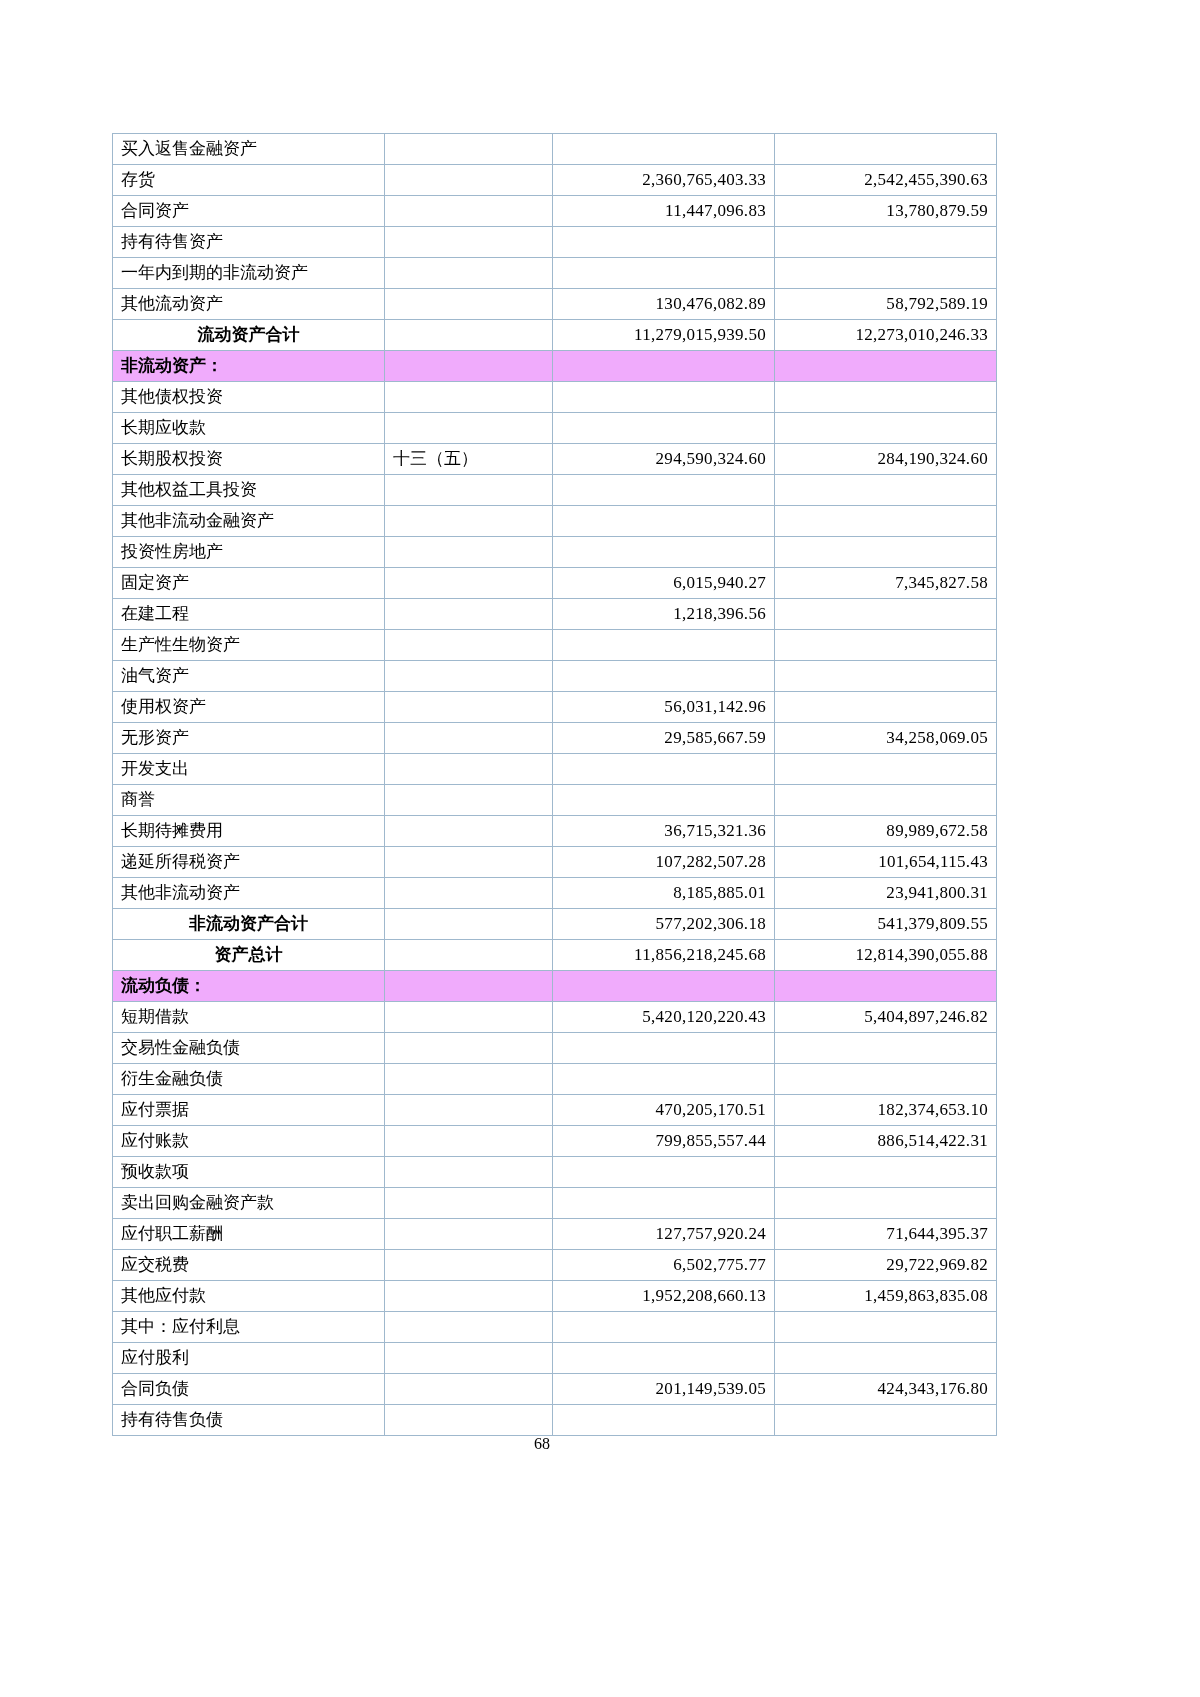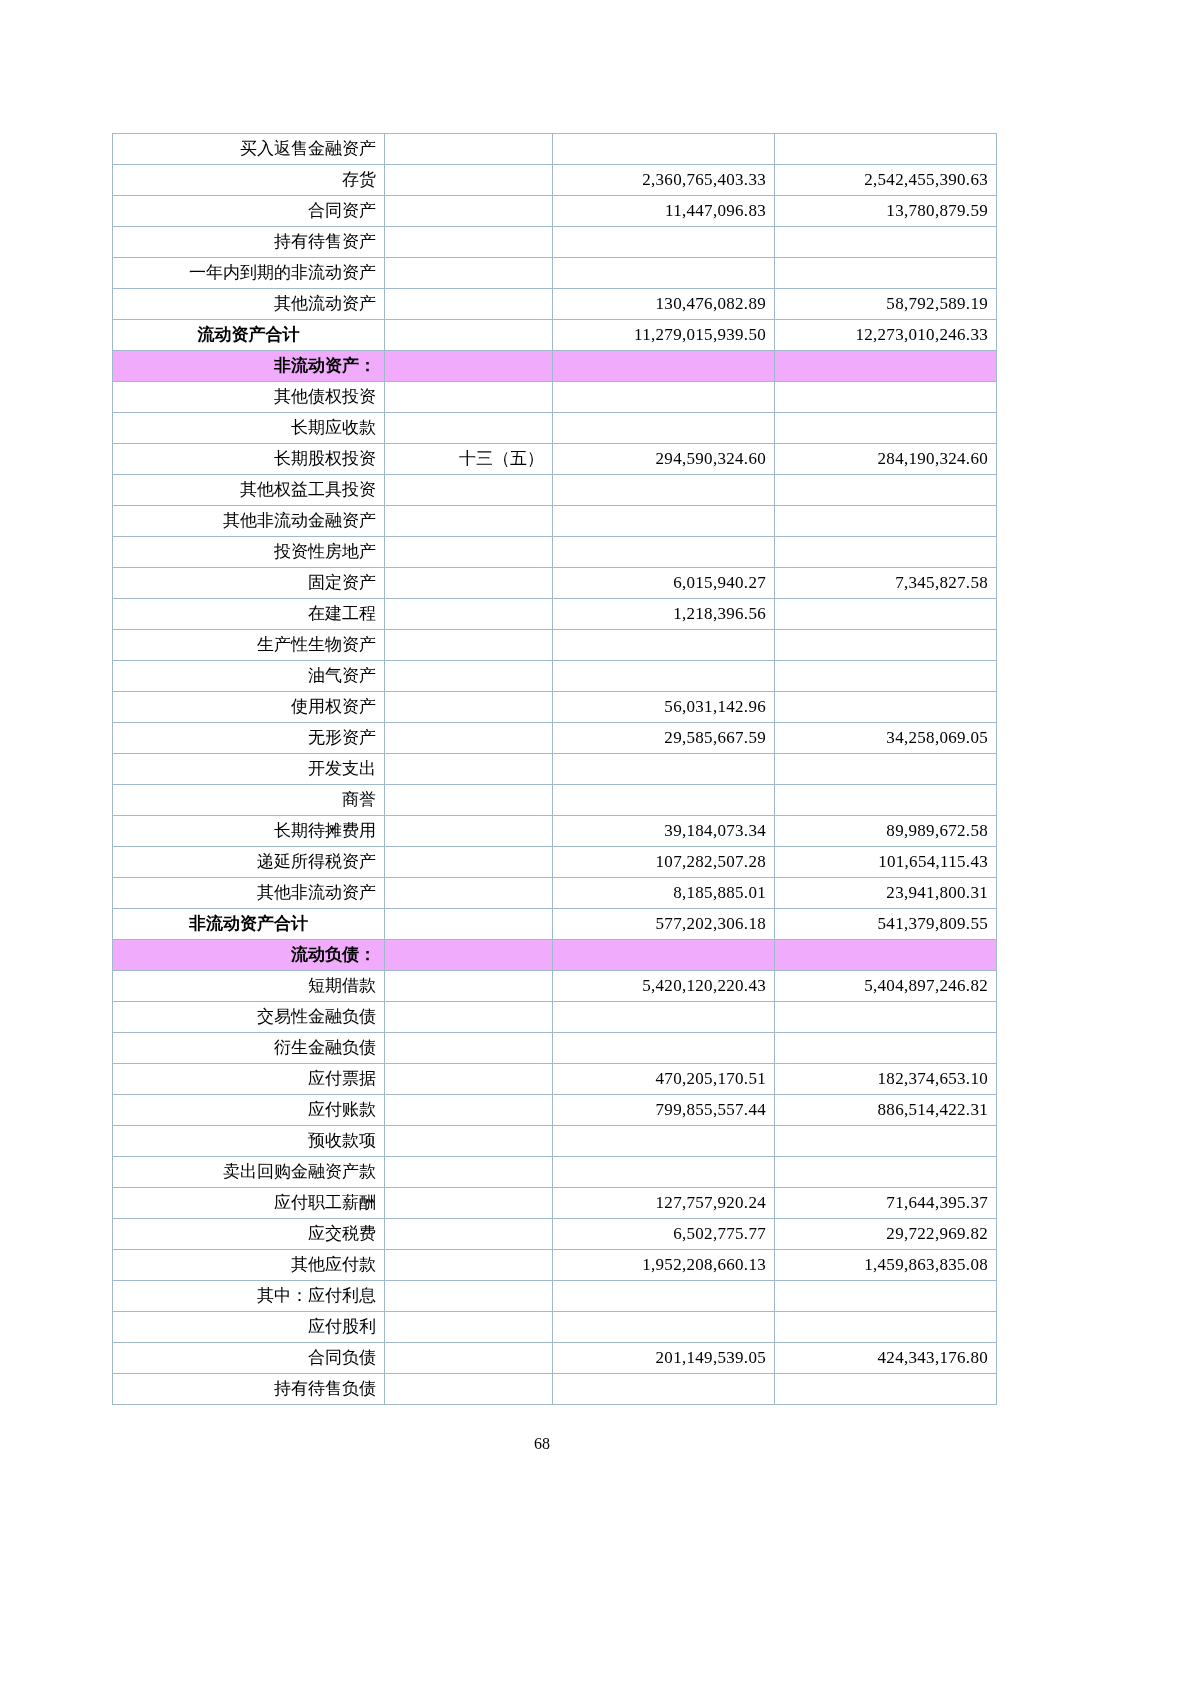--- a/index.html
+++ b/index.html
@@ -41,29 +41,29 @@
     border: 1px solid #9fb8cd;
     height: 30px;
     padding: 0 8px;
     font-size: 17px;
     line-height: 28px;
     vertical-align: middle;
     overflow: hidden;
     white-space: nowrap;
   }
   td.label {
-    text-align: right;
+    text-align: left;
   }
   td.num {
     text-align: right;
     font-family: "Liberation Serif", serif;
     letter-spacing: 0.3px;
   }
   td.note {
-    text-align: right;
+    text-align: left;
   }
   tr.section td {
     background: #f0abfc;
     font-weight: bold;
   }
   tr.total td.label {
     text-align: center;
     font-weight: bold;
     margin-top: 12px;
   }
@@ -222,40 +222,46 @@
           </tr>
           <tr>
             <td class="label">商誉</td>
             <td class="note"></td>
             <td class="num"></td>
             <td class="num"></td>
           </tr>
           <tr>
             <td class="label">长期待摊费用</td>
             <td class="note"></td>
-            <td class="num">39,184,073.34</td>
+            <td class="num">36,715,321.36</td>
             <td class="num">89,989,672.58</td>
           </tr>
           <tr>
             <td class="label">递延所得税资产</td>
             <td class="note"></td>
             <td class="num">107,282,507.28</td>
             <td class="num">101,654,115.43</td>
           </tr>
           <tr>
             <td class="label">其他非流动资产</td>
             <td class="note"></td>
             <td class="num">8,185,885.01</td>
             <td class="num">23,941,800.31</td>
           </tr>
           <tr class="total">
             <td class="label">非流动资产合计</td>
             <td class="note"></td>
             <td class="num">577,202,306.18</td>
             <td class="num">541,379,809.55</td>
+          </tr>
+          <tr class="total">
+            <td class="label">资产总计</td>
+            <td class="note"></td>
+            <td class="num">11,856,218,245.68</td>
+            <td class="num">12,814,390,055.88</td>
           </tr>
           <tr class="section">
             <td class="label">流动负债：</td>
             <td class="note"></td>
             <td class="num"></td>
             <td class="num"></td>
           </tr>
           <tr>
             <td class="label">短期借款</td>
             <td class="note"></td>

